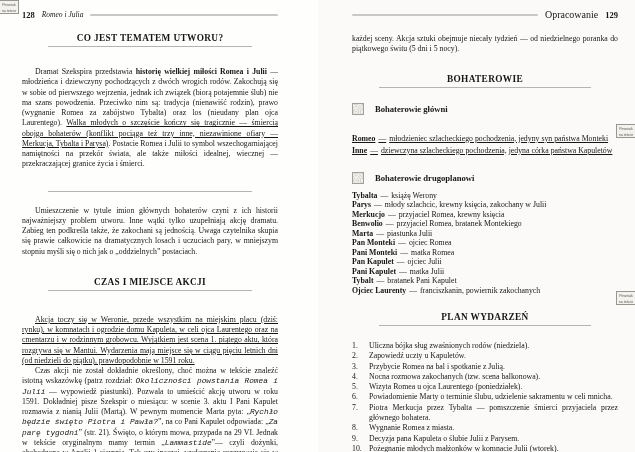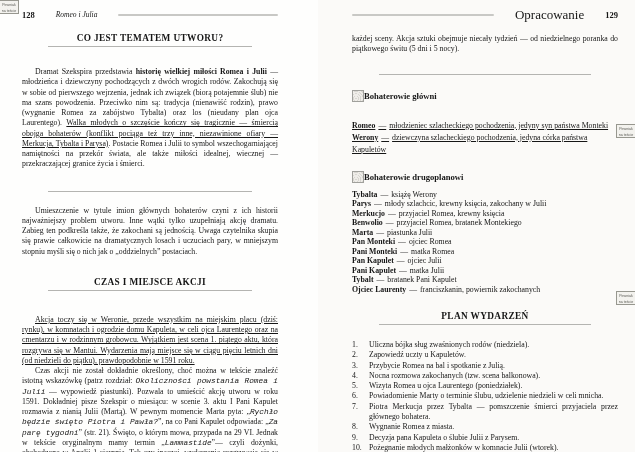--- a/index.html
+++ b/index.html
@@ -4,24 +4,24 @@
 <style>
   html,body{margin:0;padding:0;background:#ffffff;}
   body{width:635px;height:452px;font-family:"Liberation Serif","DejaVu Serif",serif;color:#161616;}
   .book{position:relative;width:635px;height:452px;background:#fefefd;overflow:hidden;}
   .gutter{position:absolute;left:310px;top:0;width:18px;height:452px;
           background:linear-gradient(90deg,rgba(0,0,0,0) 0%,rgba(0,0,0,0.045) 55%,rgba(0,0,0,0.015) 100%);pointer-events:none;}
   .page{position:absolute;top:0;height:452px;box-sizing:border-box;}
   .page-left{left:0;width:318px;padding:10px 40px 0 22px;background:#fefefd;}
   .page-right{left:318px;width:317px;padding:10px 17px 0 34px;background:#fbfaf8;}
 
-  .pagehead{display:flex;align-items:center;gap:21px;font-size:8px;line-height:10px;}
+  .pagehead{display:flex;align-items:center;gap:7px;font-size:8px;line-height:10px;}
   .pagehead .num{font-weight:bold;font-size:8.5px;}
   .pagehead .running{font-style:italic;font-size:7.5px;}
-  .pagehead .running-r{font-style:normal;font-size:13px;}
+  .pagehead .running-r{font-style:normal;font-size:10px;}
   .headrule{flex:1;height:2px;background:#c8c8c5;border-radius:1px;}
 
   .h2wrap{text-align:center;}
   .h2{display:block;font-size:9.3px;font-weight:bold;letter-spacing:.35px;margin:0 0 3px 0;}
   .hrule{height:1px;background:#b4b4b1;width:80%;margin:0 auto;}
 
   .para{font-size:7.8px;line-height:10.25px;text-align:justify;margin:0;}
   .indent{text-indent:13px;}
   .ul{text-decoration:underline;text-underline-offset:1px;}
   .bold{font-weight:bold;}
@@ -31,21 +31,21 @@
   .m-p1{margin-top:20px;}
   .m-h2-2{margin-top:21px;}
   .m-p2{margin-top:14px;}
   .m-h2-3{margin-top:20px;}
   .m-p3{margin-top:24px;}
 
   .m-cont{margin-top:14px;}
   .m-h2-boh{margin-top:19px;}
   .m-h2-plan{margin-top:17px;}
 
-  .subhead{display:flex;align-items:center;margin-top:15px;}
+  .subhead{display:flex;align-items:center;gap:11px;margin-top:15px;}
   .subhead-label{font-weight:bold;font-size:8.6px;}
   .stamp{width:12px;height:12px;border:1px solid #a0a09c;box-sizing:border-box;flex:none;
          background:
            repeating-radial-gradient(circle at 30% 75%, #d8d6d1 0 .8px, #efede9 .8px 2.2px);}
   .char-row{font-size:7.8px;line-height:9.5px;}
   .main-chars{margin-top:18px;}
   .main-chars .char-row{line-height:12px;text-decoration:underline;text-underline-offset:1px;}
   .sec-chars{margin-top:7px;}
   .char-name{font-weight:bold;}
   .dash{margin:0 3px;}
@@ -100,30 +100,31 @@
   <div class="page page-right">
     <div class="pagehead">
       <div class="headrule"></div>
       <span class="running-r">Opracowanie</span>
       <span class="num">129</span>
     </div>
 
     <p class="para m-cont">każdej sceny. Akcja sztuki obejmuje niecały tydzień — od niedzielnego poranka do piątkowego świtu (5 dni i 5 nocy).</p>
 
     <div class="h2wrap m-h2-boh">
+      <span class="h2">BOHATEROWIE</span>
       <div class="hrule"></div>
     </div>
 
     <div class="subhead">
       <span class="stamp"></span>
       <span class="subhead-label">Bohaterowie główni</span>
     </div>
     <div class="main-chars">
       <div class="char-row"><span class="char-name">Romeo</span><span class="dash">—</span><span class="char-desc">młodzieniec szlacheckiego pochodzenia, jedyny syn państwa Monteki</span></div>
-      <div class="char-row"><span class="char-name">Werony</span><span class="dash">—</span><span class="char-desc">dziewczyna szlacheckiego pochodzenia, jedyna córka państwa Kapuletów</span></div>
+      <div class="char-row"><span class="char-name">Inne</span><span class="dash">—</span><span class="char-desc">dziewczyna szlacheckiego pochodzenia, jedyna córka państwa Kapuletów</span></div>
     </div>
 
     <div class="subhead">
       <span class="stamp"></span>
       <span class="subhead-label">Bohaterowie drugoplanowi</span>
     </div>
     <div class="sec-chars">
       <div class="char-row"><span class="char-name">Tybalta</span><span class="dash">—</span><span class="char-desc">książę Werony</span></div>
       <div class="char-row"><span class="char-name">Parys</span><span class="dash">—</span><span class="char-desc">młody szlachcic, krewny księcia, zakochany w Julii</span></div>
       <div class="char-row"><span class="char-name">Merkucjo</span><span class="dash">—</span><span class="char-desc">przyjaciel Romea, krewny księcia</span></div>
@@ -157,21 +158,21 @@
       <div class="plan-row">
           <span class="plan-num">4.</span>
           <span class="plan-text">Nocna rozmowa zakochanych (tzw. scena balkonowa).</span>
         </div>
       <div class="plan-row">
           <span class="plan-num">5.</span>
           <span class="plan-text">Wizyta Romea u ojca Laurentego (poniedziałek).</span>
         </div>
       <div class="plan-row">
           <span class="plan-num">6.</span>
-          <span class="plan-text">Powiadomienie Marty o terminie ślubu, udzielenie niedzieli w celi mnicha.</span>
+          <span class="plan-text">Powiadomienie Marty o terminie ślubu, udzielenie sakramentu w celi mnicha.</span>
         </div>
       <div class="plan-row">
           <span class="plan-num">7.</span>
           <span class="plan-text">Piotra Merkucja przez Tybalta — pomszczenie śmierci przyjaciela przez głównego bohatera.</span>
         </div>
       <div class="plan-row">
           <span class="plan-num">8.</span>
           <span class="plan-text">Wygnanie Romea z miasta.</span>
         </div>
       <div class="plan-row">

